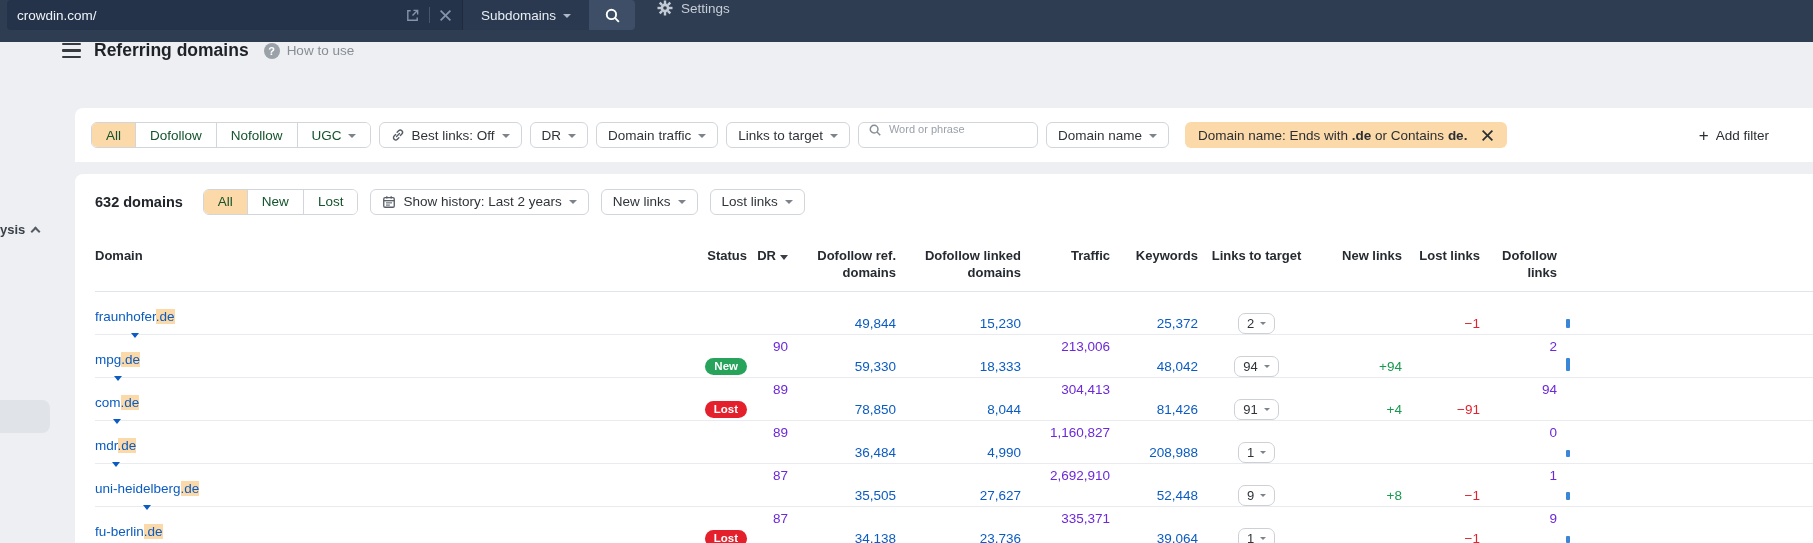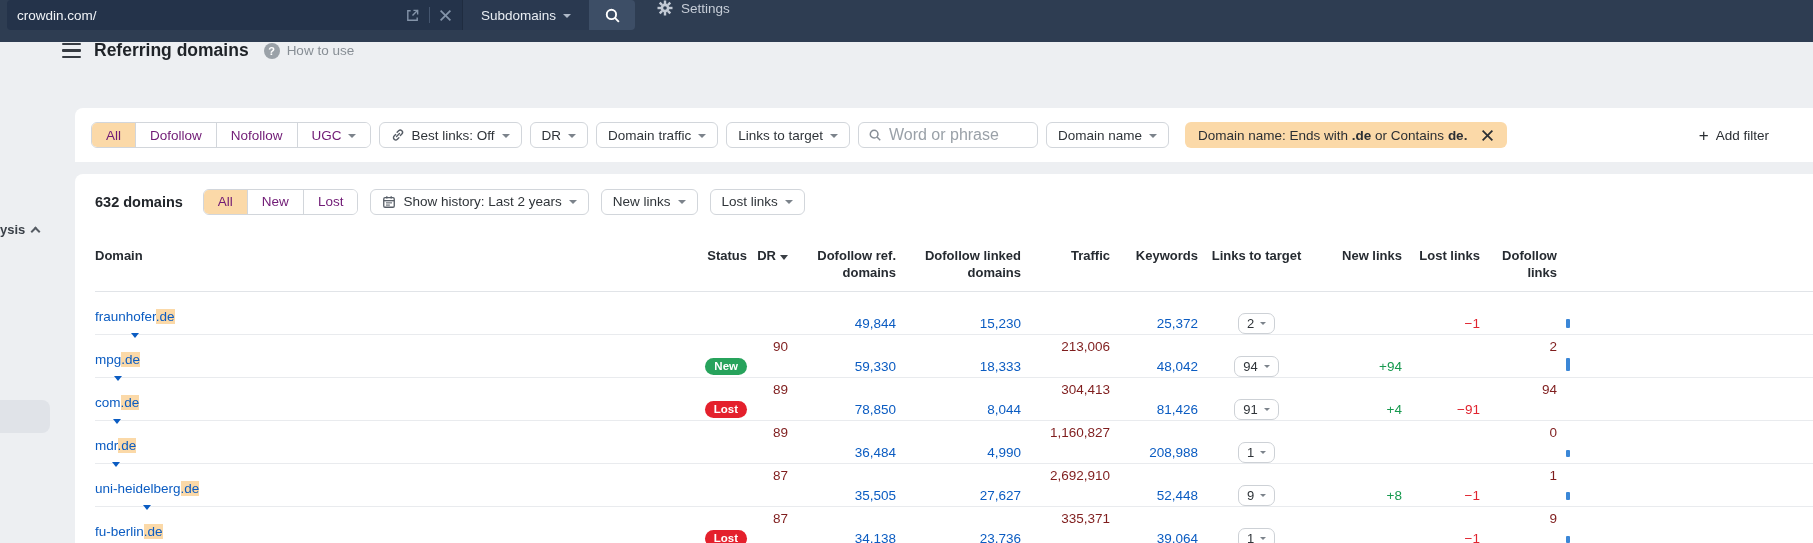--- a/index.html
+++ b/index.html
@@ -53,29 +53,29 @@
   .panel{ position:absolute; left:75px; right:0; background:#fff; }
   .panel-filters{ top:108px; height:54px; border-radius:8px 0 0 0; display:flex; align-items:center; gap:8px; padding:0 16px; }
   .panel-table{ top:174px; bottom:-20px; border-radius:8px 0 0 0; padding:14px 0 0 20px; }
   
   .btn{
     height:26px; display:inline-flex; align-items:center; gap:7px; padding:0 11px;
     border:1px solid #d2d6db; border-radius:6px; background:#fff; font-size:13.5px; color:#2f3439; cursor:pointer; white-space:nowrap;
   }
   .seg{ display:inline-flex; height:26px; border:1px solid #d2d6db; border-radius:6px; overflow:hidden; background:#fff; }
   .seg button{
-    border:none; background:#fff; font-size:13.5px; color:#701a75; padding:0 14px;
+    border:none; background:#fff; font-size:13.5px; color:#14532d; padding:0 14px;
     display:inline-flex; align-items:center; gap:6px; cursor:pointer; font-family:inherit;
   }
   .seg button + button{ border-left:1px solid #d2d6db; }
   .seg button.selected{ background:#fbd9a8; }
   .cv{ width:0; height:0; border-left:4px solid transparent; border-right:4px solid transparent; border-top:4px solid #7c838b; margin-top:1px; }
   .search-field{
     height:26px; width:180px; border:1px solid #d2d6db; border-radius:6px; background:#fff;
-    display:flex; align-items:center; gap:7px; padding:0 9px; color:#9aa1a8; font-size:16px;
+    display:flex; gap:7px; padding:0 9px; color:#9aa1a8; font-size:11px;
   }
   .chip{
     height:26px; background:#fbd9a8; border-radius:6px; display:flex; align-items:center; gap:14px;
     padding:0 13px; font-size:13.5px; color:#2b2f34; margin-left:8px;
   }
   .chip b{ font-weight:700; }
   .chip-x{ background:none; border:none; cursor:pointer; display:flex; align-items:center; }
   .add-filter{ display:flex; align-items:center; gap:7px; font-size:13.5px; color:#2b2f34; cursor:pointer; margin-left:18px; margin-right:28px; }
   .plus{ font-size:17px; font-weight:400; line-height:1; }
   .spacer{ flex:1; }
@@ -92,21 +92,21 @@
   .th.c, .td.c{ text-align:center; }
   .sort-caret{ display:inline-block; width:0; height:0; border-left:4px solid transparent; border-right:4px solid transparent; border-top:5px solid #3a3f45; margin-left:4px; }
   .tr{ height:43px; border-bottom:1px solid #e9ebee; font-size:13.5px; }
   .td a{ color:#0b5cc2; text-decoration:none; }
   .domain-link{ display:inline-flex; align-items:center; gap:7px; cursor:pointer;flex-direction:column; }
   .hl{ background:#fbd9a8; }
   .dcaret{ width:0; height:0; border-left:4.5px solid transparent; border-right:4.5px solid transparent; border-top:5.5px solid #0b5cc2; margin-top:2px; }
   .pill{ display:inline-block; padding:2.5px 9px; border-radius:20px; color:#fff; font-size:11.5px; font-weight:700; }
   .pill.new{ background:#27a35c; }
   .pill.lost{ background:#e4202c; }
-  .num{ color:#7f1d1d;margin-top:47px; }
+  .num{ color:#6d28d9;margin-top:47px; }
   .blue{ color:#0b5cc2; cursor:pointer; }
   .pos{ color:#17994f; }
   .neg{ color:#e0242f; }
   .mini-select{
     display:inline-flex; align-items:center; gap:6px; border:1px solid #cdd1d6; border-radius:7px;
     background:#fff; padding:2px 8px; font-size:13px; color:#2f3439; cursor:pointer;
   }
   .mini-select .cv{ border-left-width:3.5px; border-right-width:3.5px; border-top-width:3.5px; }
   .bar{ display:inline-block; width:4px; background:#3b87d7; border-radius:1px; margin-left:9px; }
   .icon{ display:inline-flex; }

